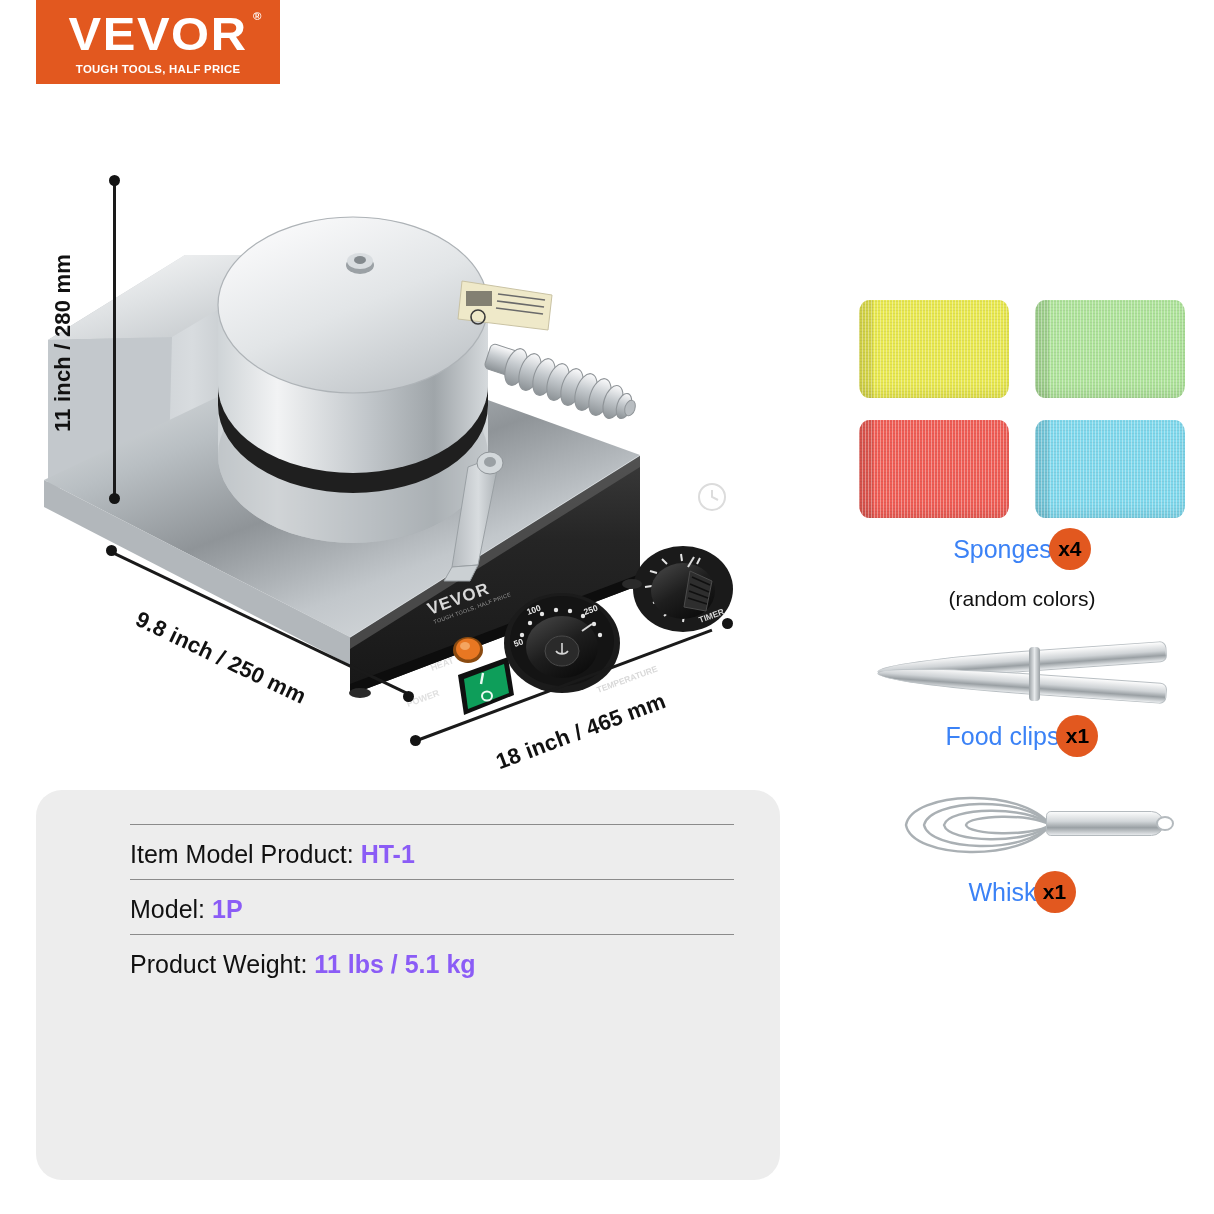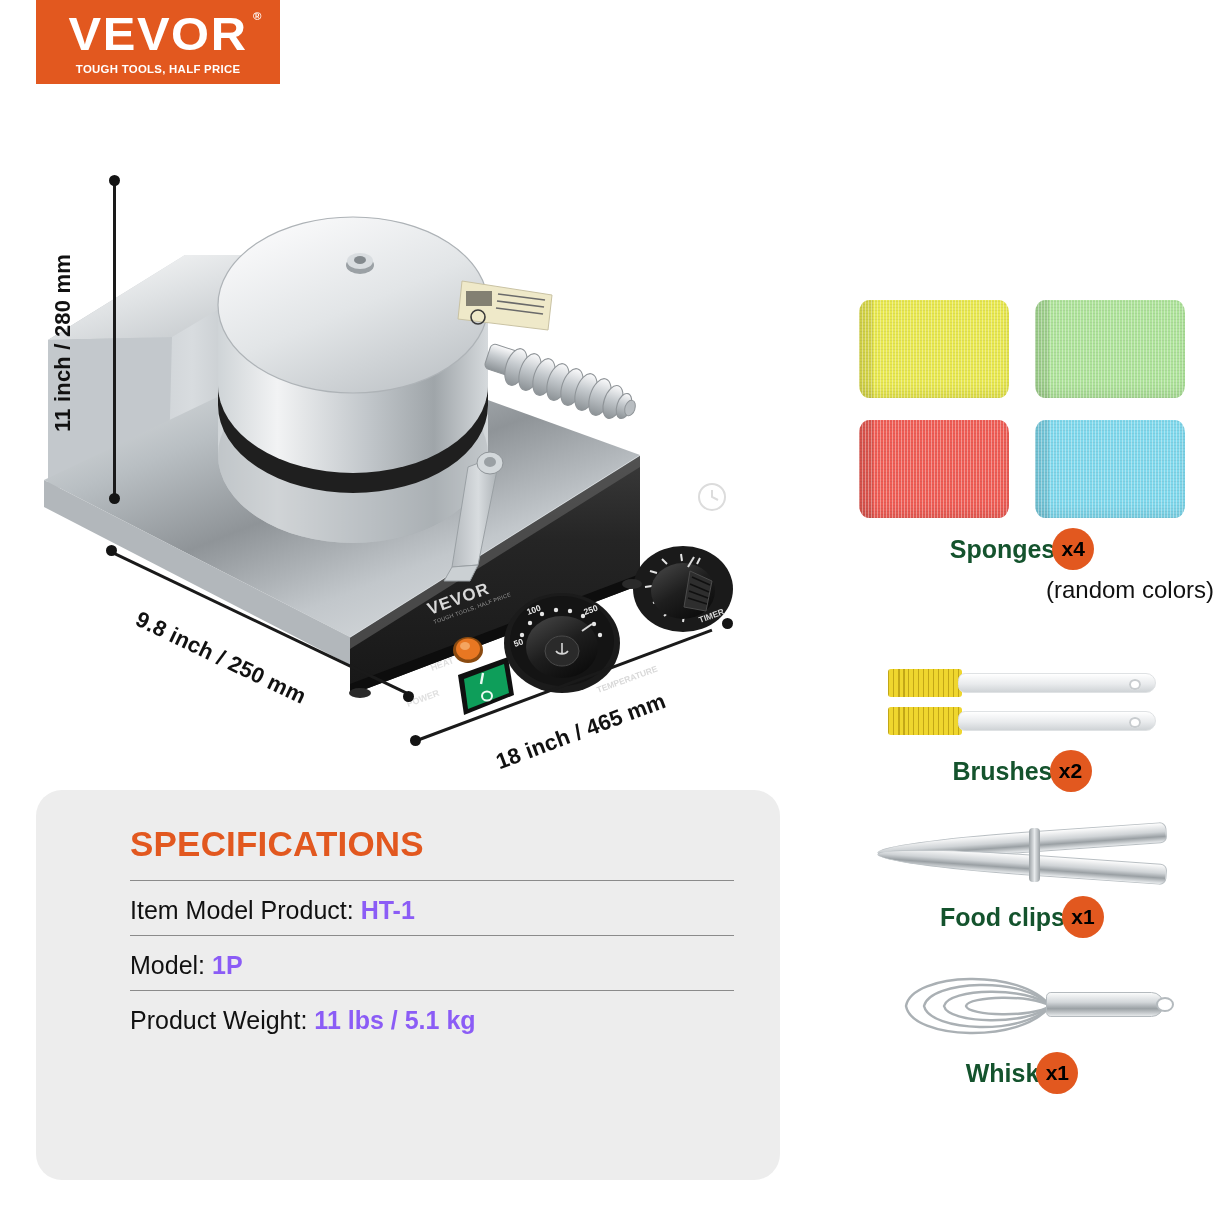--- a/index.html
+++ b/index.html
@@ -73,29 +73,29 @@
   .spec-cont { text-align: right; padding-right: 30px; }
 
   
   .acc-col { position: absolute; left: 830px; top: 300px; width: 384px; }
   .acc-item { position: relative; width: 384px; margin-bottom: 4px; }
   .acc-art { position: relative; margin: 0 auto; }
   .acc-caption {
     display: flex; align-items: center; justify-content: center;
     gap: 0px; margin-top: 10px;
   }
-  .acc-name { font-size: 25px; color: #14532d; font-weight: 700; }
+  .acc-name { font-size: 25px; color: #3b82f6; font-weight: 400; }
   .acc-badge {
     width: 42px; height: 42px; border-radius: 50%;
     background: #E2581F; color: #000000;
     font-size: 21px; font-weight: 700;
     display: flex; align-items: center; justify-content: center;
     margin-left: -3px;
   }
-  .acc-sub { text-align: right; font-size: 24px; color: #111; margin-top: 6px; }
+  .acc-sub { text-align: center; font-size: 21px; color: #111; margin-top: 17px; }
 
   
   .sponge-grid {
     display: grid; grid-template-columns: 150px 150px;
     grid-template-rows: 98px 98px; gap: 22px 26px;
     justify-content: center;
   }
   .sponge {
     border-radius: 10px / 13px;
     position: relative; overflow: hidden;
@@ -398,21 +398,20 @@
 
     
     <div class="dim-line" style="left:414px; top:645px; width:318px; height:2.5px;
                 transform:rotate(-20.5deg); transform-origin:left center;"></div>
     <div class="dim-dot" style="left:410px; top:640px;"></div>
     <div class="dim-dot" style="left:722px; top:523px;"></div>
     <div class="dim-label" style="left:497px; top:655px; transform:rotate(-20.5deg); transform-origin:left center;">18 inch / 465 mm</div>
   </div>
 
   <div class="spec-panel">
-    <div class="spec-title">SPECIFICATIONS</div>
 
     <div class="spec-row">
       <span>Item Model Product:</span>
       <span class="val">HT-1</span>
     </div>
 
     <div class="spec-row">
       <span>Model:</span>
       <span class="val">1P</span>
     </div>
@@ -433,40 +432,20 @@
         <div class="sponge" style="background:#EF5D55;"></div>
         <div class="sponge" style="background:#7FD8EC;"></div>
       </div>
       <div class="acc-caption">
         <span class="acc-name">Sponges</span>
         <span class="acc-badge">x4</span>
       </div>
       <div class="acc-sub">(random colors)</div>
     </div>
 
-    <div class="acc-item" style="margin-top:60px;">
-      <div class="acc-art" style="width:268px; height:76px;">
-        <div class="brush" style="position:absolute; left:0; top:2px;">
-          <div class="brush-bristle"></div>
-          <div class="brush-handle">
-            <div class="brush-hole"></div>
-          </div>
-        </div>
-        <div class="brush" style="position:absolute; left:0; top:40px;">
-          <div class="brush-bristle"></div>
-          <div class="brush-handle">
-            <div class="brush-hole"></div>
-          </div>
-        </div>
-      </div>
-      <div class="acc-caption">
-        <span class="acc-name">Brushes</span>
-        <span class="acc-badge">x2</span>
-      </div>
-    </div>
 
     <div class="acc-item" style="margin-top:36px;">
       <div class="acc-art" style="width:290px; height:58px;">
         <div class="tongs">
           <div class="tong-arm tong-top"></div>
           <div class="tong-arm tong-bot"></div>
           <div class="tong-ring"></div>
         </div>
       </div>
       <div class="acc-caption">

